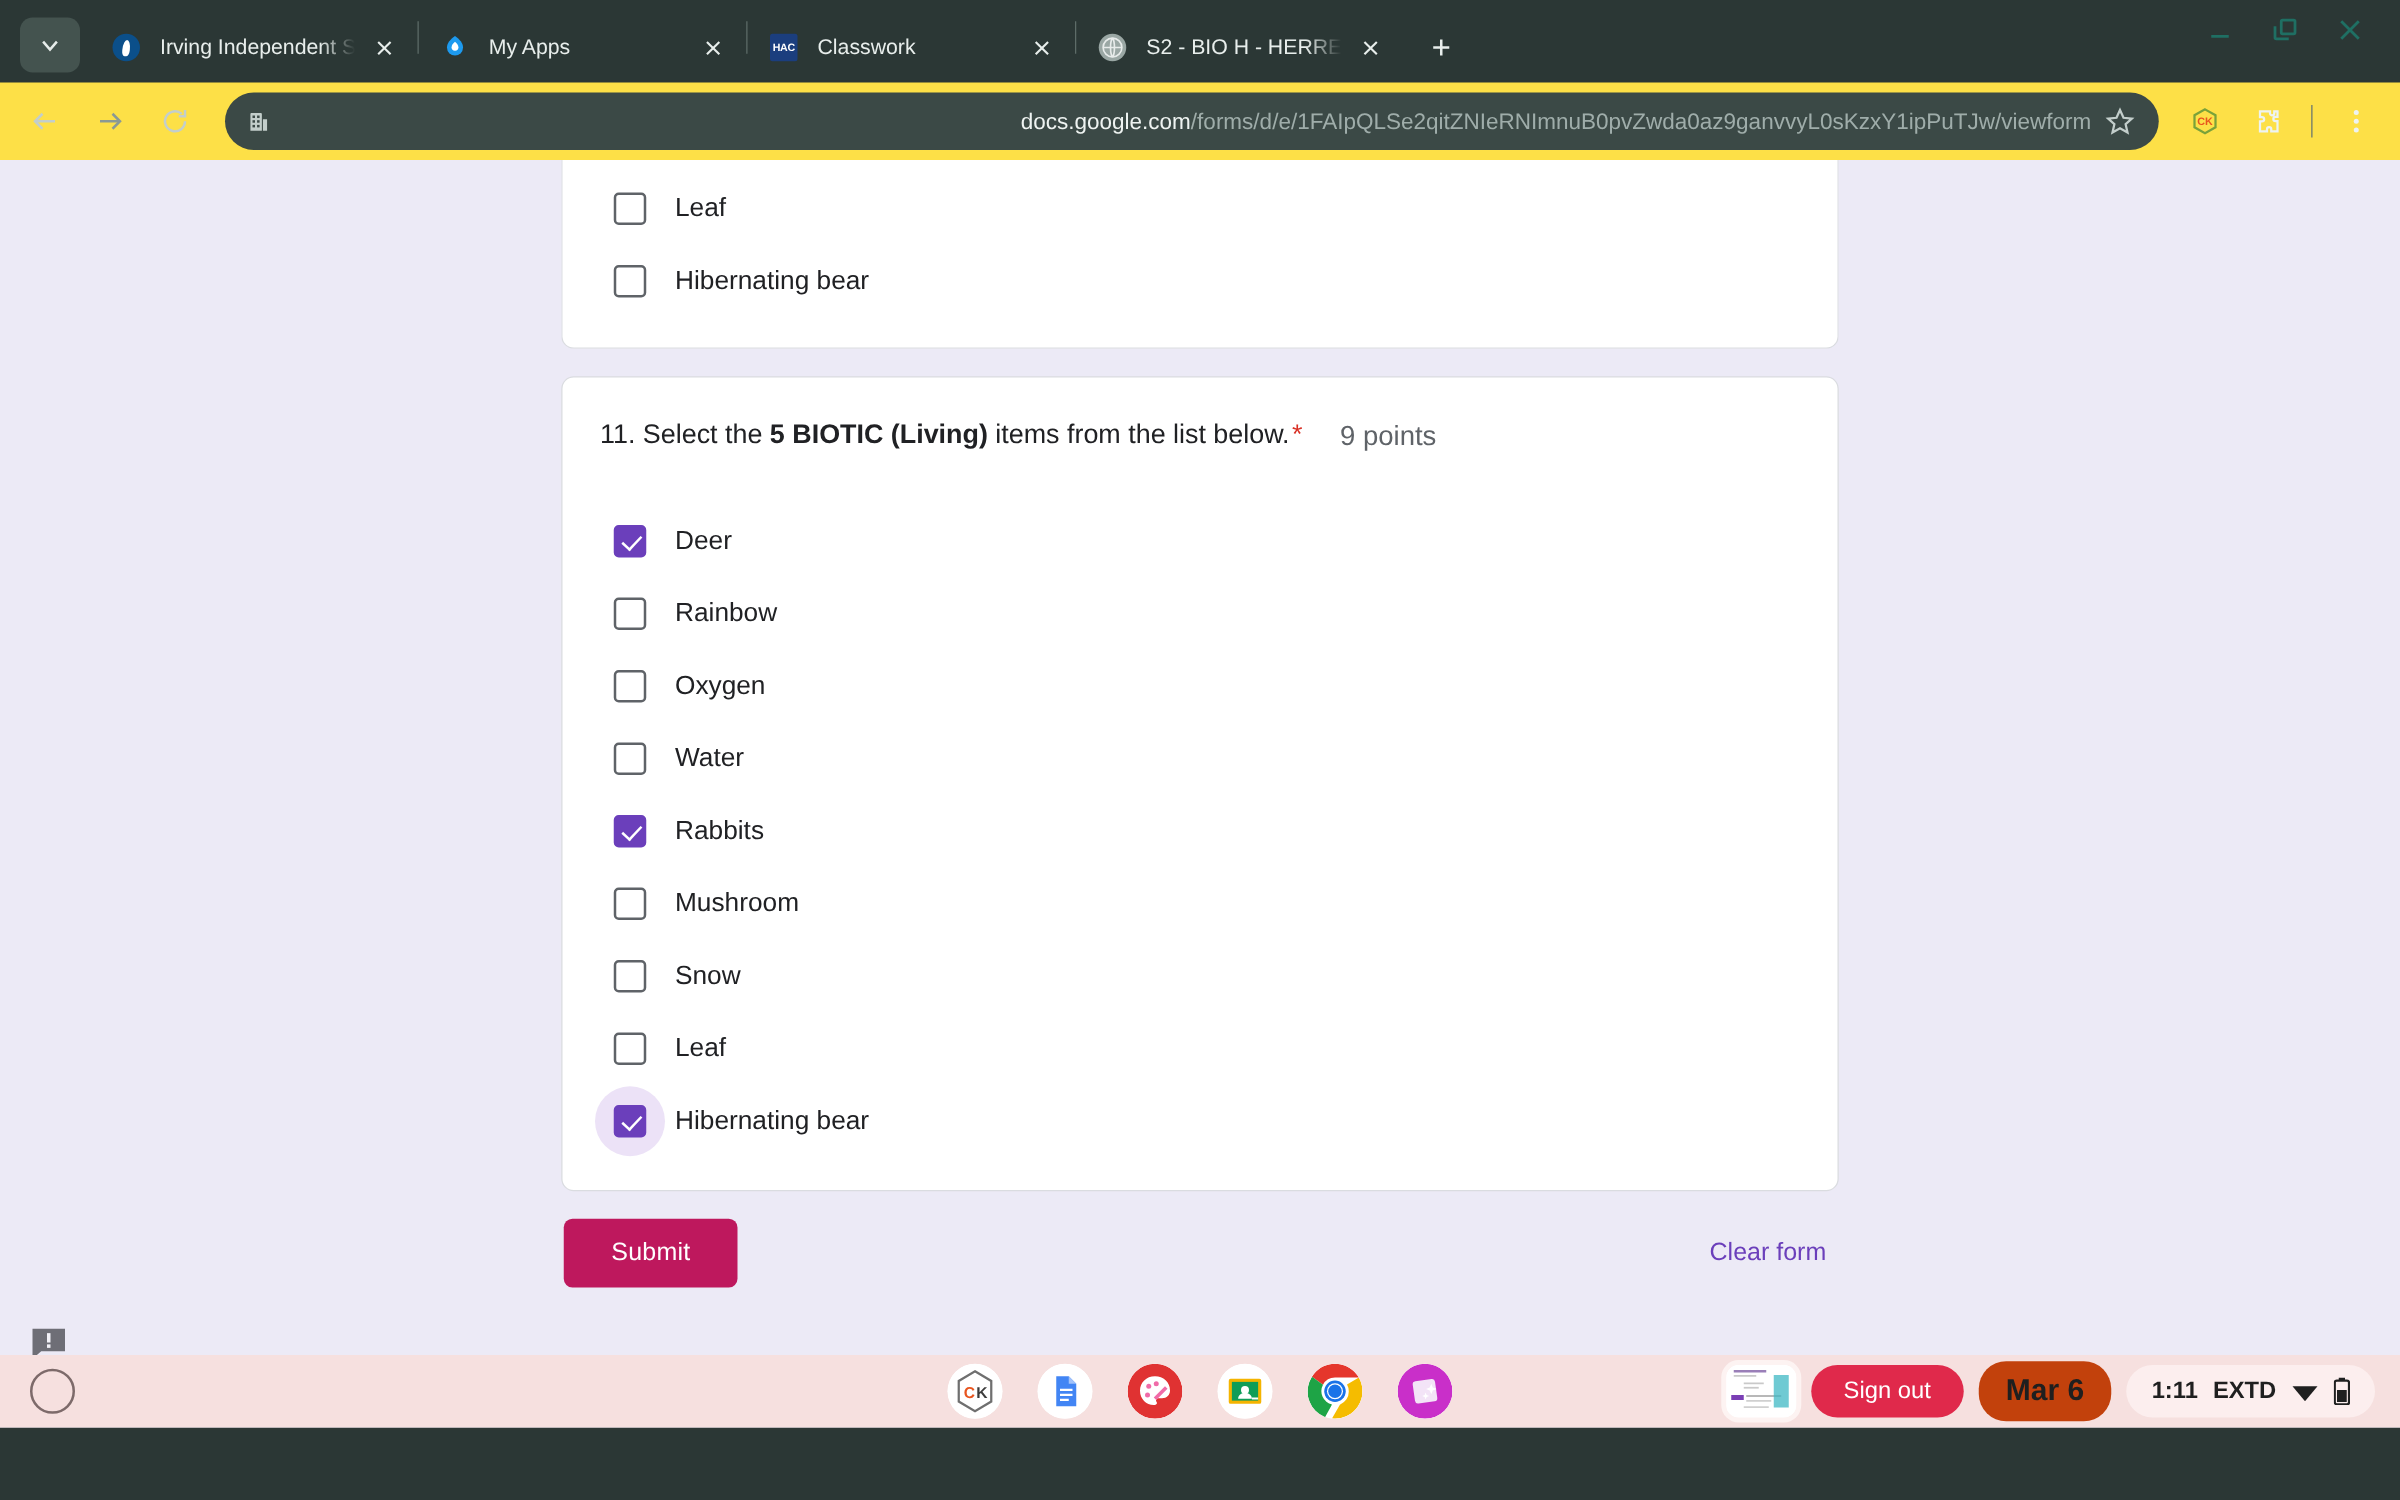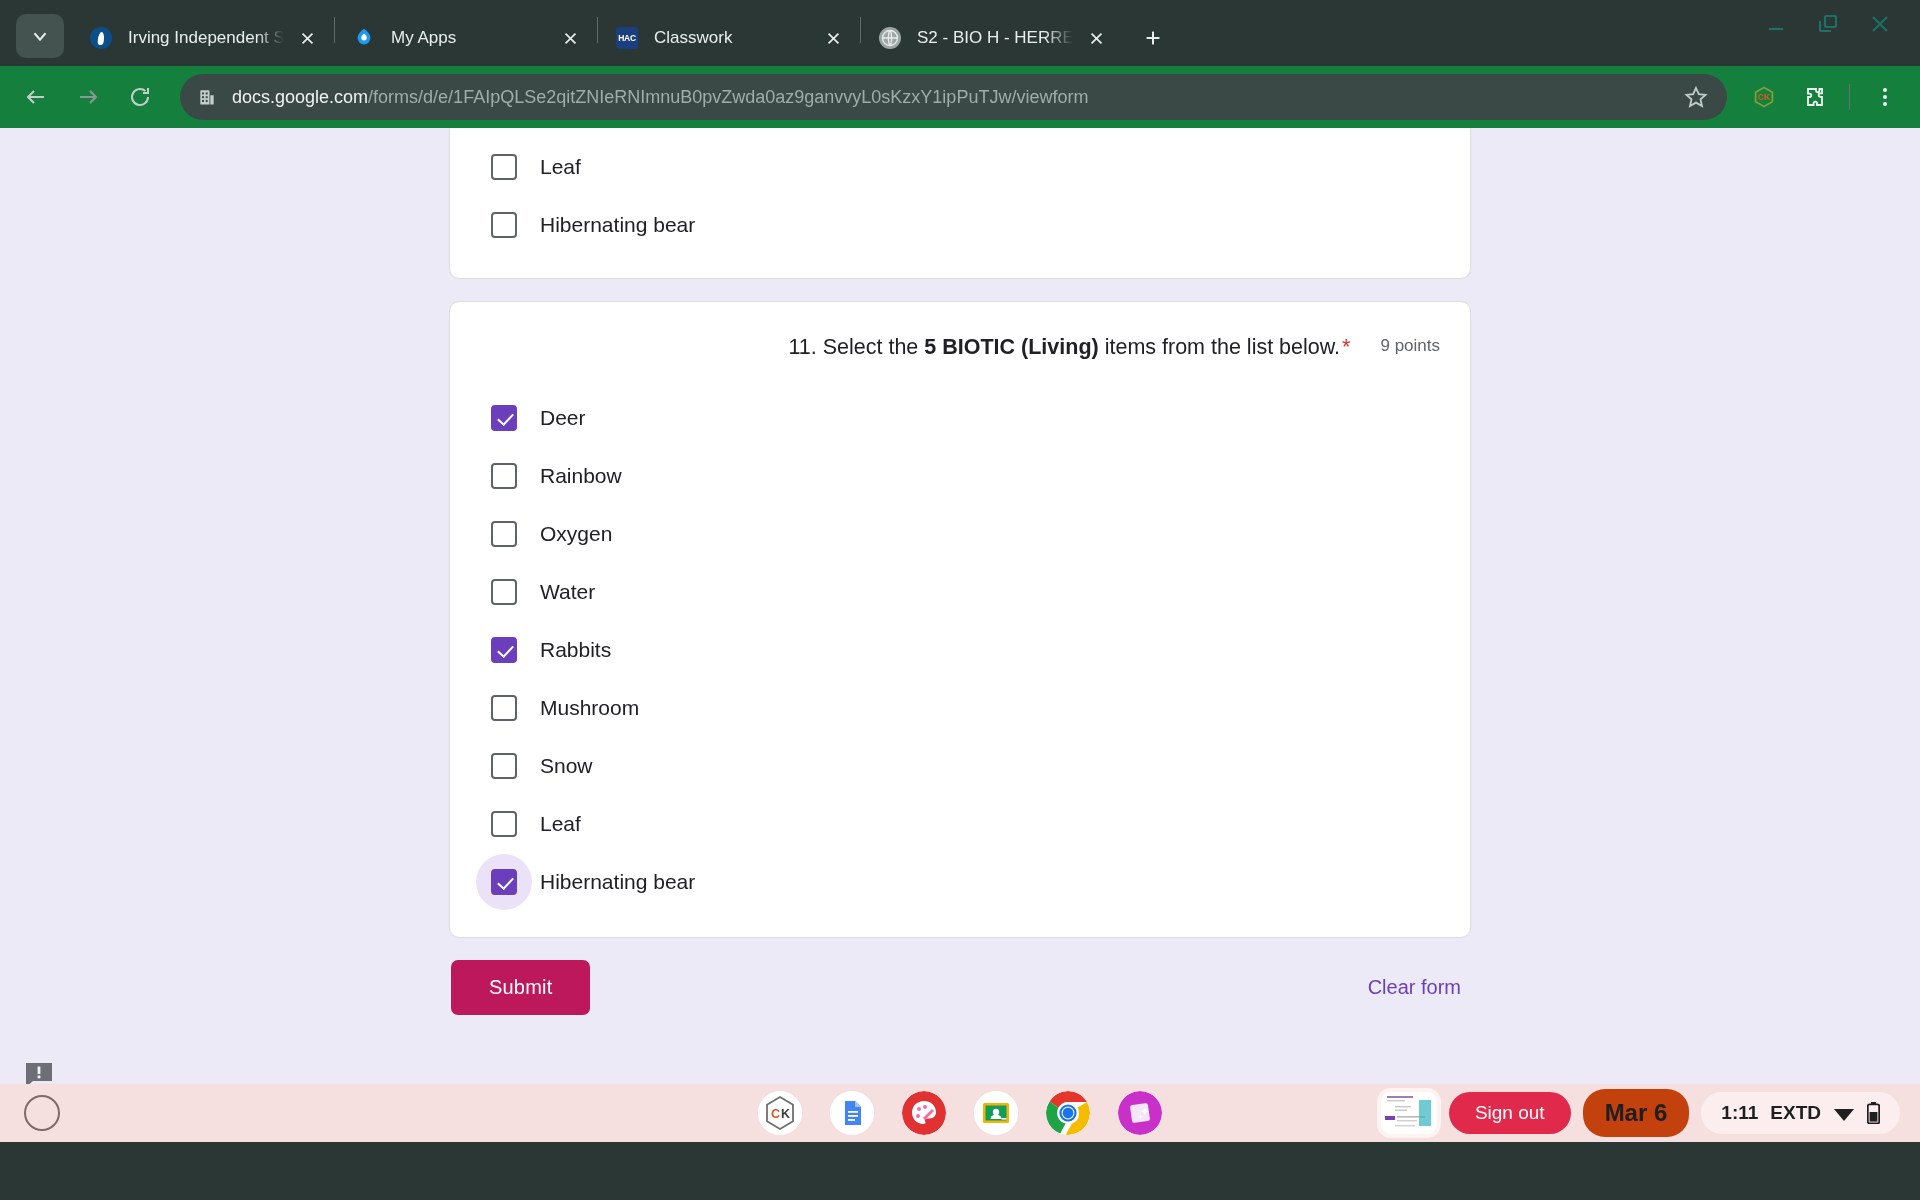--- a/index.html
+++ b/index.html
@@ -115,24 +115,25 @@
   .wc-btn {
     width: 52px; height: 48px;
     display: flex; align-items: center; justify-content: center;
     cursor: pointer;
   }
   .wc-btn svg { stroke: #1f6f63; stroke-width: 2.2; fill: none; }
 
   
   #toolbar {
     height: 62px; flex: 0 0 62px;
-    background: #15803d;
+    background: #fde047;
     display: flex; align-items: center;
     padding: 0 12px;
     gap: 4px;
+    text-align: right;
   }
   .nav-btn {
     width: 48px; height: 48px;
     display: flex; align-items: center; justify-content: center;
     border-radius: 50%; cursor: pointer;
   }
   .nav-btn svg { width: 24px; height: 24px; stroke: #c3cecb; stroke-width: 2; fill: none; }
   .nav-btn.disabled svg { stroke: #8b9995; }
 
   #omnibox {
@@ -186,31 +187,31 @@
   #card-partial {
     border-radius: 0 0 10px 10px;
     border-top: none;
     padding-top: 10px;
     margin-top: 0;
     padding-bottom: 24px;
   }
   #card-q11 { margin-top: 22px; padding: 30px 30px 26px 30px; }
 
   .q-header {
-    display: flex; align-items: flex-start; justify-content: flex-end;
-    margin-bottom: 26px;
+    display: flex; align-items: flex-start; justify-content: flex-start;
+    margin-bottom: 41px;
   }
   .q-title {
     font-size: 21.5px; color: #202124; line-height: 1.45;
     font-weight: 400;
   }
   .q-title b { font-weight: 700; }
   .q-required { color: #d93025; margin-left: 2px; }
   .q-points {
-    font-size: 17px; color: #5f6368; white-space: nowrap;
+    font-size: 22px; color: #5f6368; white-space: nowrap;
     margin-left: 30px; padding-top: 4px;
   }
 
   .opt-row {
     display: flex; align-items: center;
     height: 58px;
     position: relative;
   }
   .opt-box {
     width: 56px; height: 56px;

